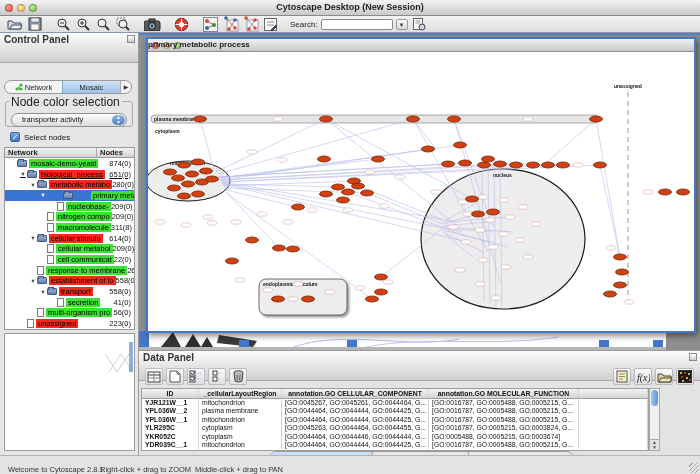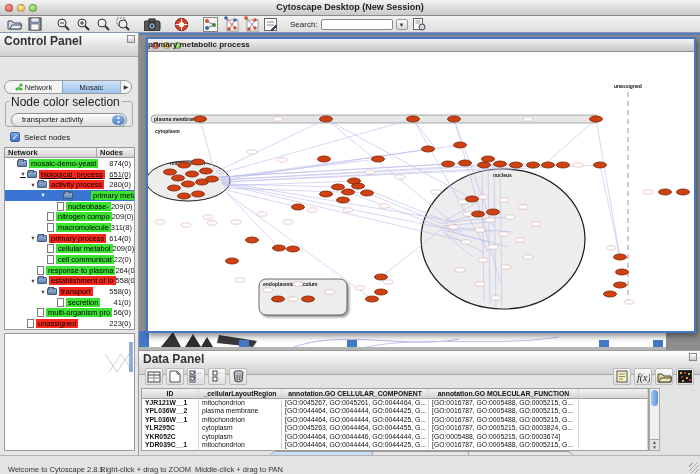--- a/index.html
+++ b/index.html
@@ -21,22 +21,22 @@
   #toolbar{left:0;top:16px;width:700px;height:17px;background:linear-gradient(#f2f2f2,#dedede);
     border-bottom:1px solid #8899b5;display:flex;align-items:center;gap:3px;padding:0 6px;}
   .tbtn{width:17px;height:15px;display:flex;align-items:center;justify-content:center;}
   .tsep{width:6px;height:1px;}
   #searchLbl{font-size:8px;color:#222;margin-left:8px;text-align:center;}
   #searchBox{width:72px;height:11px;background:#fff;border:1px solid #8a8a8a;border-radius:2px;font-size:8px;padding:0 2px;}
   #searchDrop{width:12px;height:11px;border:1px solid #9a9a9a;border-radius:2px;background:linear-gradient(#fdfdfd,#d8d8d8);
     font-size:6px;color:#444;text-align:center;line-height:11px;}
   
   #cp{left:0;top:33px;width:139px;height:422px;background:#e6e6e6;border-right:1px solid #9a9a9a;}
-  .panelHdr{height:24px;background:linear-gradient(#fdfdfd,#cfcfcf);border-bottom:1px solid #a8a8a8;
-    font-size:12px;font-weight:bold;color:#333;padding:1px 4px;position:relative;}
+  .panelHdr{height:30px;background:linear-gradient(#fdfdfd,#cfcfcf);border-bottom:1px solid #a8a8a8;
+    font-size:10px;font-weight:bold;color:#333;padding:1px 4px;position:relative;}
   .floatIc{position:absolute;right:3px;top:2px;width:8px;height:8px;border:1px solid #888;
     background:linear-gradient(#fff,#ccc);}
   #cpTabs{left:4px;top:47px;width:128px;height:14px;display:flex;border:1px solid #9a9a9a;border-radius:7px;
     overflow:hidden;background:#f4f4f4;}
   .cptab{flex:1;font-size:7.5px;color:#222;text-align:center;line-height:13px;display:flex;align-items:center;justify-content:center;gap:2px;}
   .cptab.sel{background:linear-gradient(#cfe2f7,#9ec4ec);border-left:1px solid #88a8cc;}
   #cpTabArrow{width:11px;font-size:6px;line-height:13px;text-align:center;color:#333;border-left:1px solid #aaa;}
   #grpBox{left:5px;top:68px;width:128px;height:26px;border:1px solid #aaa;border-radius:3px;}
   #grpLbl{left:9px;top:62px;font-size:12px;color:#222;background:#e6e6e6;padding:0 2px;}
   #combo{left:11px;top:80px;width:116px;height:14px;border:1px solid #8f8f8f;border-radius:7px;
@@ -279,21 +279,21 @@
         </div>
         <div class="trow" style="padding-left: 14px; text-decoration: underline;">
           <span class="arrow">▼</span>
           <span class="ticon folder"></span>
           <span class="tlbl red">biological_process</span>
           <span class="tcnt">651(0)</span>
         </div>
         <div class="trow" style="padding-left: 24px;">
           <span class="arrow">▼</span>
           <span class="ticon folder"></span>
-          <span class="tlbl red">activity process</span>
+          <span class="tlbl red">metabolic metabo</span>
           <span class="tcnt">280(0)</span>
         </div>
         <div class="trow sel" style="padding-left: 34px; gap: 16px;">
           <span class="arrow">▼</span>
           <span class="ticon folder"></span>
           <span class="tlbl green">primary metabo</span>
           <span class="tcnt">209(...</span>
         </div>
         <div class="trow" style="padding-left: 44px;">
           <span class="arrow"></span>
@@ -309,39 +309,39 @@
         </div>
         <div class="trow" style="padding-left: 34px;">
           <span class="arrow"></span>
           <span class="ticon file"></span>
           <span class="tlbl green">macromolecule</span>
           <span class="tcnt">311(8)</span>
         </div>
         <div class="trow" style="padding-left: 24px;">
           <span class="arrow">▼</span>
           <span class="ticon folder"></span>
-          <span class="tlbl red">primary process</span>
+          <span class="tlbl red">cellular stimulu</span>
           <span class="tcnt">614(0)</span>
         </div>
         <div class="trow" style="padding-left: 34px;">
           <span class="arrow"></span>
           <span class="ticon file"></span>
           <span class="tlbl green">cellular metabol</span>
           <span class="tcnt">209(0)</span>
         </div>
         <div class="trow" style="padding-left: 34px;">
           <span class="arrow"></span>
           <span class="ticon file"></span>
           <span class="tlbl green">cell communicat</span>
           <span class="tcnt">22(0)</span>
         </div>
         <div class="trow" style="padding-left: 24px;">
           <span class="arrow"></span>
           <span class="ticon file"></span>
-          <span class="tlbl green">response to plasma</span>
+          <span class="tlbl green">response to membrane</span>
           <span class="tcnt">264(0)</span>
         </div>
         <div class="trow" style="padding-left: 24px;">
           <span class="arrow">▼</span>
           <span class="ticon folder"></span>
           <span class="tlbl red">establishment of lo</span>
           <span class="tcnt">558(0)</span>
         </div>
         <div class="trow" style="padding-left: 34px;">
           <span class="arrow">▼</span>

